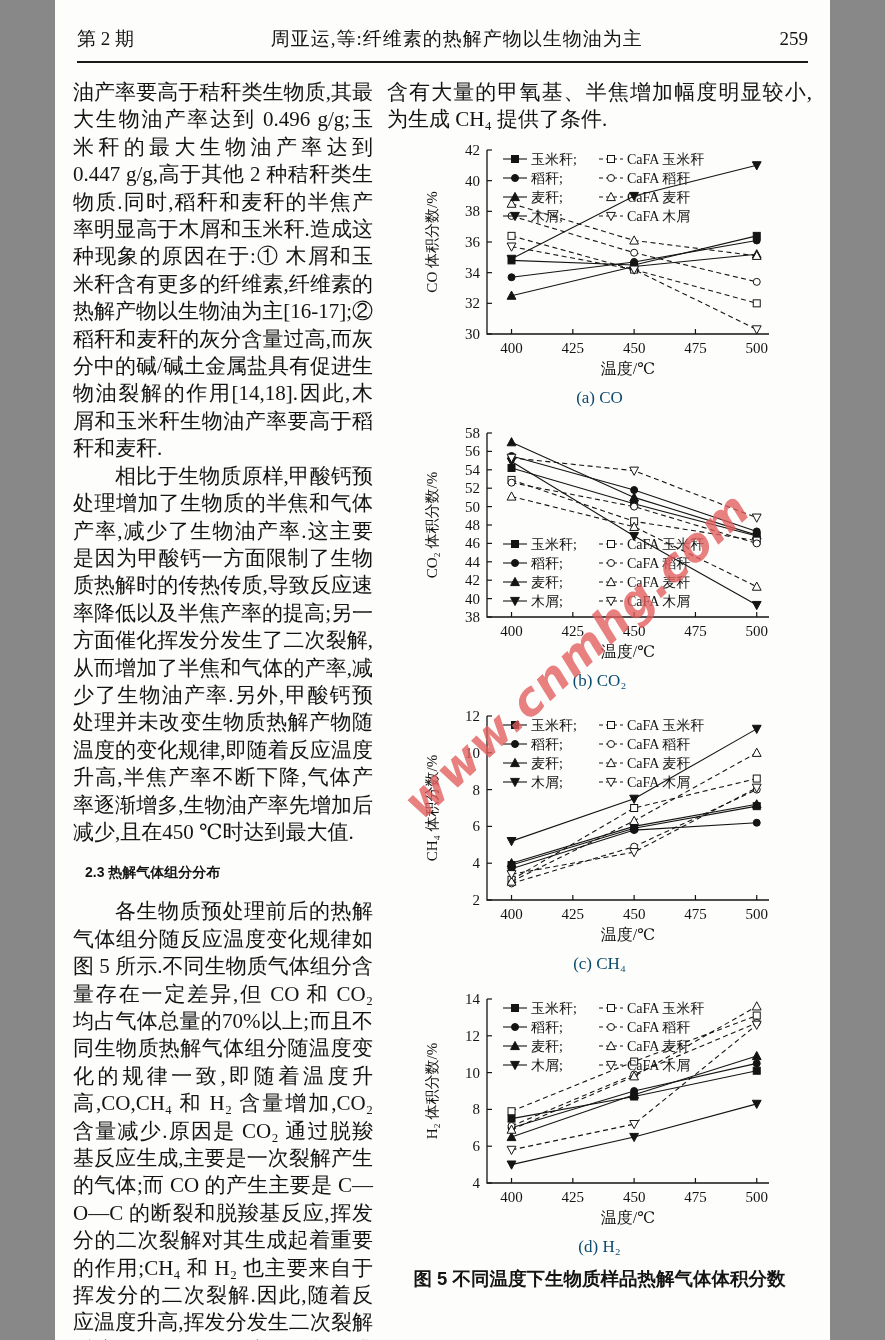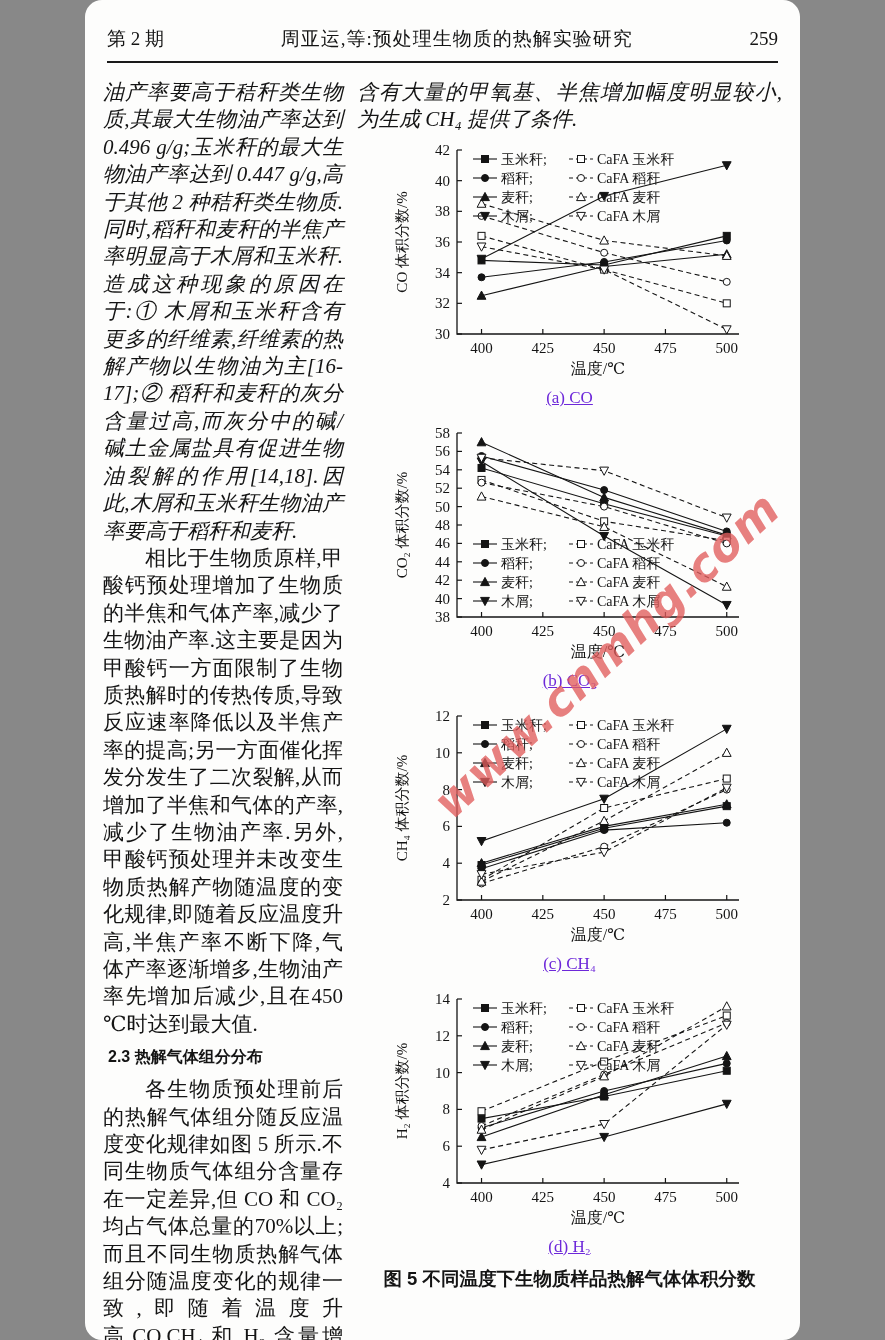--- a/index.html
+++ b/index.html
@@ -1,44 +1,44 @@
 <!DOCTYPE html>
 <html><head>
 <meta charset="utf-8">
 <style>
   html,body{margin:0;padding:0;background:#888;}
-  .page{position:relative;width:715px;height:1340px;background:#fdfdfc;overflow:hidden;
-        font-family:"Liberation Serif","DejaVu Serif",serif;color:#141414;margin:0 auto;border-radius:17px;}
+  .page{position:relative;width:775px;height:1340px;background:#fdfdfc;overflow:hidden;
+        font-family:"Liberation Serif","DejaVu Serif",serif;color:#141414;margin:0 auto;}
   .hdr{display:flex;justify-content:space-between;align-items:baseline;
        margin:26px 22px 0 22px;padding-bottom:9px;border-bottom:2.5px solid #1a1a1a;font-size:19px;}
   .hdr .mid{letter-spacing:1px;}
   .columns{display:flex;gap:14px;margin:16px 18px 0 18px;}
   .col{width:427px;}
   .col p{margin:0;font-size:21px;line-height:27.4px;text-align:justify;text-indent:2em;}
-  .col p.noindent{text-indent:0;font-style:italic;}
-  .col h3{margin:5px;font-size:16px;line-height:28px;font-weight:bold;
+  .col p.noindent{text-indent:0;}
+  .col h3{margin:12px;font-size:14px;line-height:28px;font-weight:bold;
           font-family:"Liberation Sans","DejaVu Sans",sans-serif;}
   figure{margin:0 0 8px 0;}
   figure svg{display:block;}
-  figcaption{text-align:center;font-size:17px;line-height:22px;margin-top:1px;color:#6d28d9;text-decoration:underline;}
+  figcaption{text-align:center;font-size:17px;line-height:22px;margin-top:1px;color:#0c4a6e;}
   .fig-caption{text-align:center;font-size:18.5px;font-weight:bold;margin-top:1px;
                font-family:"Liberation Sans","DejaVu Sans",sans-serif;}
   .watermark{position:absolute;left:295px;top:628px;transform:rotate(-43deg);
              font:italic bold 46px "DejaVu Sans",sans-serif;color:#e25d5d;opacity:.78;
              letter-spacing:1px;pointer-events:none;white-space:nowrap;}
   svg text{fill:#141414;font-family:"Liberation Serif","DejaVu Serif",serif;}
 </style>
 </head>
 <body>
 
 <div class="page">
 
   <div class="hdr">
     <span>第 2 期</span>
-    <span class="mid">周亚运,等:预处理生物质的热解实验研究</span>
+    <span class="mid">周亚运,等:纤维素的热解产物以生物油为主</span>
     <span>259</span>
   </div>
 
   <div class="watermark">www.cnmhg.com</div>
 
   <div class="columns">
 
     <div class="col">
       <p class="noindent">油产率要高于秸秆类生物质,其最大生物油产率达到 0.496 g/g;玉米秆的最大生物油产率达到 0.447 g/g,高于其他 2 种秸秆类生物质.同时,稻秆和麦秆的半焦产率明显高于木屑和玉米秆.造成这种现象的原因在于:① 木屑和玉米秆含有更多的纤维素,纤维素的热解产物以生物油为主[16-17];② 稻秆和麦秆的灰分含量过高,而灰分中的碱/碱土金属盐具有促进生物油裂解的作用[14,18].因此,木屑和玉米秆生物油产率要高于稻秆和麦秆.</p>
       <p>相比于生物质原样,甲酸钙预处理增加了生物质的半焦和气体产率,减少了生物油产率.这主要是因为甲酸钙一方面限制了生物质热解时的传热传质,导致反应速率降低以及半焦产率的提高;另一方面催化挥发分发生了二次裂解,从而增加了半焦和气体的产率,减少了生物油产率.另外,甲酸钙预处理并未改变生物质热解产物随温度的变化规律,即随着反应温度升高,半焦产率不断下降,气体产率逐渐增多,生物油产率先增加后减少,且在450 ℃时达到最大值.</p>

